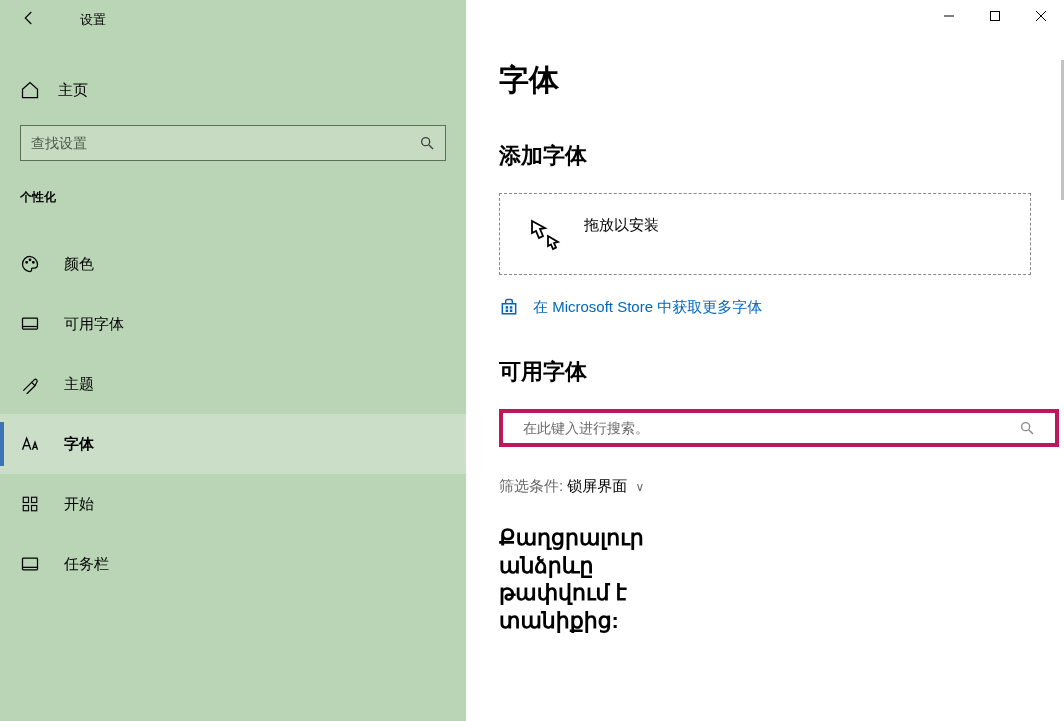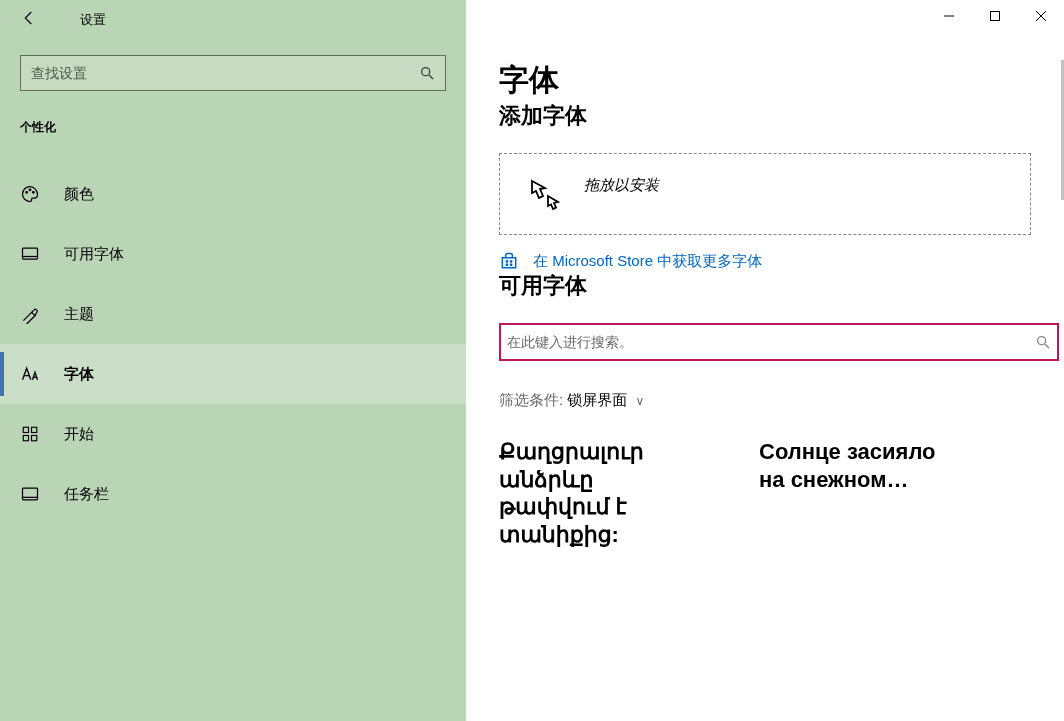--- a/index.html
+++ b/index.html
@@ -27,54 +27,60 @@
 .nav-item .nav-label { font-size: 15px; }
 .nav-item.active .nav-label { font-weight: 600; }
 
 
 .content { flex: 1; position: relative; height: 100%; overflow: hidden; }
 .window-controls { position: absolute; right: 0; top: 0; display: flex; }
 .wc { width: 46px; height: 32px; display: flex; align-items: center; justify-content: center; cursor: pointer; }
 .wc svg { width: 12px; height: 12px; }
 .scroll-area { height: 100%; overflow-y: hidden; padding: 0 33px 0 33px; }
 .page-title { font-size: 30px; font-weight: 600; margin-top: 60px; }
-.section-title { font-size: 22px; font-weight: 600; }
-.drop-zone { margin-top: 22px; border: 1.5px dashed #888; padding: 22px 26px; display: flex; font-style: italic; }
+.section-title { font-size: 22px; font-weight: 600; margin-top: 40px; }
+.drop-zone { margin-top: 22px; border: 1.5px dashed #888; padding: 22px 26px; display: flex; }
 .drop-icon { width: 36px; height: 36px; margin-right: 22px; flex-shrink: 0; }
 .drop-title { font-size: 15px; color: #000; margin-bottom: 6px; }
 .drop-desc { font-size: 15px; color: #6a6a6a; line-height: 1.4; }
-.store-link { display: flex; align-items: center; margin-top: 16px; cursor: pointer; }
+.store-link { display: flex; align-items: center; margin-top: 22px; cursor: pointer; }
 .store-link svg { width: 20px; height: 20px; margin-right: 14px; }
 .store-link span { color: #0067c0; font-size: 15px; }
-.font-search { margin-top: 22px; height: 38px; border: 2px solid #be185d; display: flex; align-items: center; padding: 0 6px; width: 560px; }
+.font-search { margin-top: 22px; height: 38px; border: 4px solid #be185d; display: flex; align-items: center; padding: 0 20px; width: 560px; }
 .font-search input { flex: 1; border: none; outline: none; font-size: 14px; }
 .font-search input::placeholder { color: #6a6a6a; }
 .filter-row { margin-top: 30px; font-size: 15px; color: #6a6a6a; }
 .filter-row .val { color: #000; }
 .filter-row .chev { font-size: 12px; padding-left: 4px; }
-.font-cards { display: flex; gap: 60px; margin-top: 28px; }
+.font-cards { display: flex; gap: 28px; margin-top: 28px; }
 .font-card { width: 200px; font-size: 22px; font-weight: 600; line-height: 1.25; }
 
 
 .scrollbar-hint { position: absolute; right: 0; top: 60px; width: 3px; height: 140px; background: #c2c2c2; }
 </style>
 </head>
 <body>
 
 <div class="app">
   <div class="sidebar">
     <div class="titlebar">
       <div class="back-btn">
         <svg viewBox="0 0 24 24" width="18" height="18" fill="none" stroke="#000" stroke-width="1.5">
             <path d="M15 4 L7 12 L15 20"></path>
           </svg>
       </div>
       <div class="app-title">设置</div>
     </div>
 
+    <div class="home">
+      <svg class="home-icon" viewBox="0 0 24 24" fill="none" stroke="#000" stroke-width="1.5">
+          <path d="M3 11 L12 3 L21 11 V21 H3 Z"></path>
+        </svg>
+      <div class="home-label">主页</div>
+    </div>
 
     <div class="search-box">
       <input type="text" placeholder="查找设置" style="">
       <svg class="search-icon" viewBox="0 0 24 24" fill="none" stroke="#000" stroke-width="2">
           <circle cx="10" cy="10" r="6"></circle>
           <line x1="15" y1="15" x2="21" y2="21"></line>
         </svg>
     </div>
 
     <div class="category">个性化</div>
@@ -203,17 +209,16 @@
       </div>
 
       <div class="filter-row">
         <span>筛选条件:</span>
         <span class="val">锁屏界面</span>
         <span class="chev">∨</span>
       </div>
 
       <div class="font-cards">
         <div class="font-card">Քաղցրալուր անձրևը թափվում է տանիքից:</div>
-        <div class="font-card">Солнце засияло на снежном…</div>
       </div>
     </div>
   </div>
 </div>
 
 </body></html>

